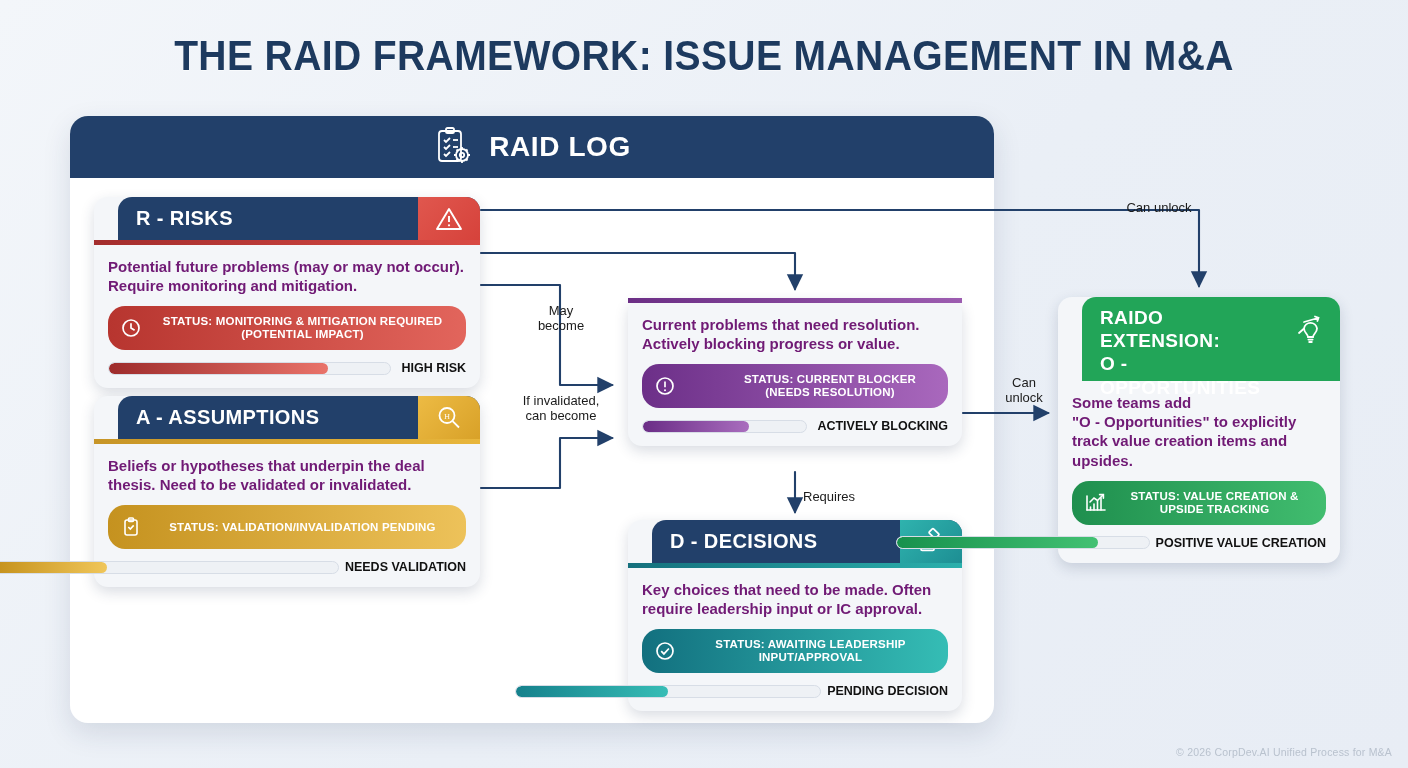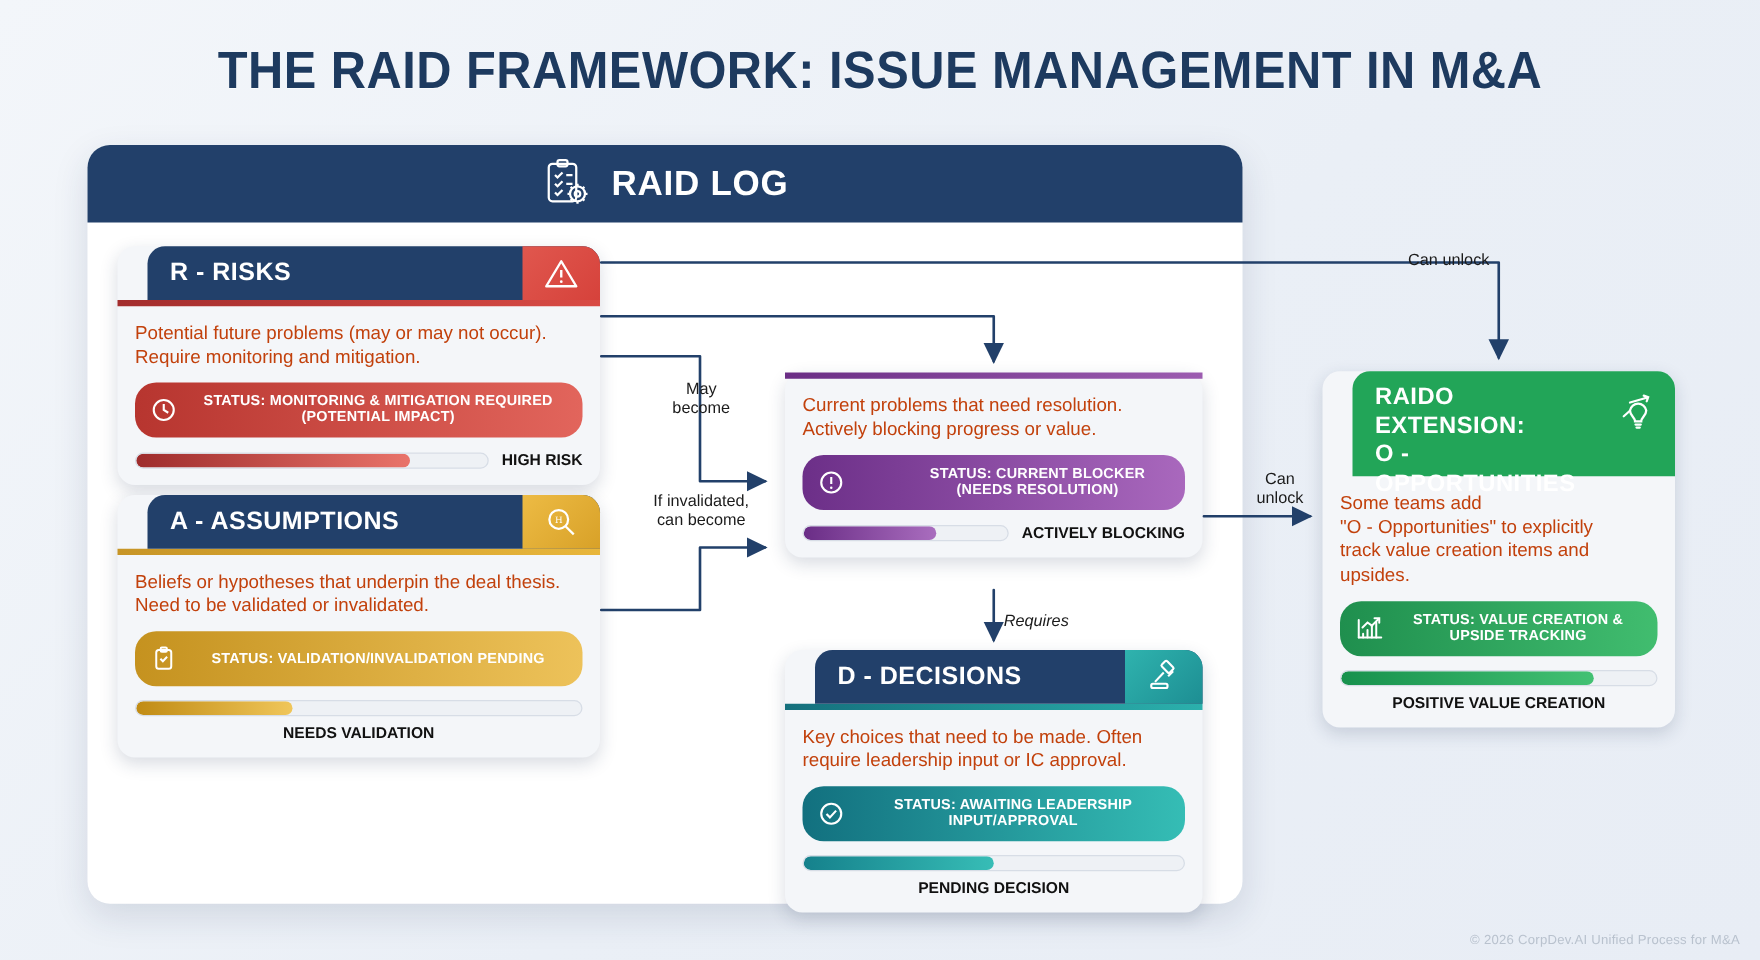--- a/index.html
+++ b/index.html
@@ -61,21 +61,21 @@
     padding-left: 18px;
   }
   .card .hd .badge {
     position: absolute; right: 0; top: 0; height: 43px; width: 62px;
     border-radius: 0 14px 0 0;
     display: flex; align-items: center; justify-content: center;
   }
   .card .accent { height: 5px; width: 100%; }
   .card .body { padding: 12px 14px 13px 14px; }
   .card .desc {
-    font-size: 15px; line-height: 1.28; color: #c2410c; margin-bottom: 11px;
+    font-size: 15px; line-height: 1.28; color: #701a75; margin-bottom: 11px; font-weight: bold;
   }
   .status-pill {
     height: 44px; border-radius: 17px;
     display: flex; align-items: center; gap: 9px;
     padding: 0 12px; margin-bottom: 11px;
   }
   .status-pill .txt {
     flex: 1; text-align: center; color: #fff;
     font-size: 11.5px; font-weight: 700; line-height: 1.15; letter-spacing: .2px;
   }
@@ -83,21 +83,21 @@
   .bar-row { display: flex; align-items: center; gap: 10px; }
   .bar-track {
     flex: 1 1 auto; height: 13px; border-radius: 7px;
     background: #eef1f5; border: 1px solid #d7dde6;
     overflow: hidden;
   }
   .bar-fill { height: 100%; border-radius: 7px; }
   .bar-label {
     font-size: 12.5px; font-weight: 700; color: #111; white-space: nowrap;
   }
-  .bar-row.centered { flex-direction: column; gap: 6px; justify-content: flex-end; }
+  .bar-row.centered { flex-direction: row; gap: 6px; justify-content: flex-end; }
   .bar-row.centered .bar-track { width: 100%; flex: none; }
 
   
   #card-risks       { left: 94px;  top: 197px; width: 386px; }
   #card-assumptions { left: 94px;  top: 396px; width: 386px; }
   #card-issues      { left: 628px; top: 298px; width: 334px; }
   #card-decisions   { left: 628px; top: 520px; width: 334px; }
   #card-opportunities { left: 1058px; top: 297px; width: 282px; }
 
   
@@ -189,21 +189,21 @@
 
       <path d="M963,413 H1048" marker-end="url(#ah)"></path>
     </g>
   </svg>
 
   <div class="wire-label" style="left:1100px; top:200px; width:118px;">Can unlock</div>
   <div class="wire-label" style="left: 520px; top: 303px; width: 82px; white-space: pre-line;">May
 become</div>
   <div class="wire-label" style="left: 497px; top: 393px; width: 128px; white-space: pre-line;">If invalidated,
 can become</div>
-  <div class="wire-label" style="left:803px; top:489px; width:80px; text-align:left;font-style:italic;">Requires</div>
+  <div class="wire-label" style="left:803px; top:489px; width:80px; text-align:left;">Requires</div>
   <div class="wire-label" style="left: 988px; top: 375px; width: 72px; white-space: pre-line;">Can
 unlock</div>
 
   <div class="card risks" id="card-risks">
     <div class="hd">
       <span class="lbl">R - RISKS</span>
       <span class="badge">
         <svg width="30" height="30" viewBox="0 0 30 30" fill="none" stroke="#fff" stroke-width="1.9" stroke-linejoin="round">
           <path d="M15 5 L27 25 H3 Z"></path>
           <line x1="15" y1="12" x2="15" y2="18"></line>

